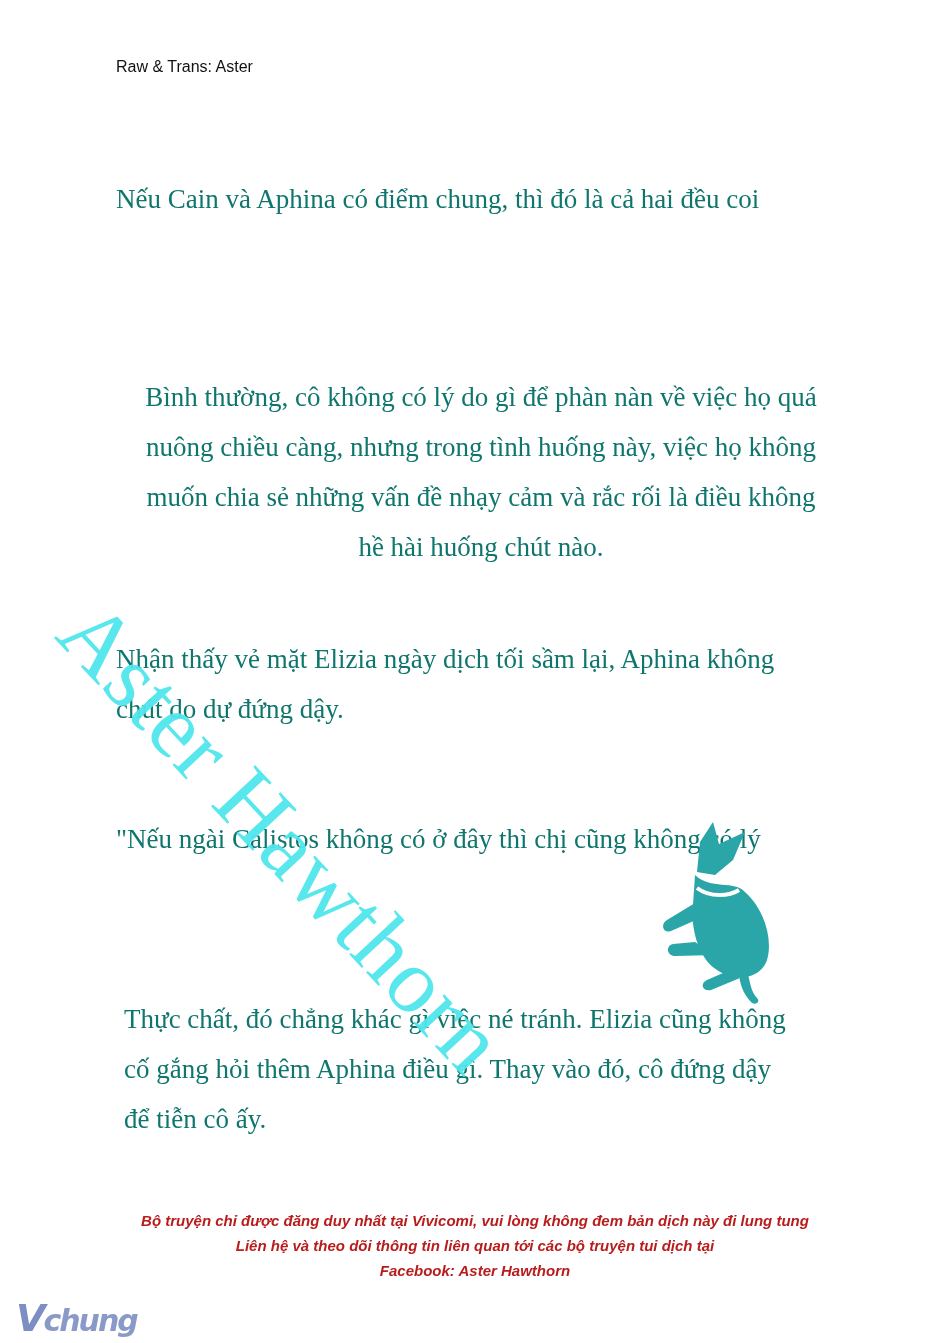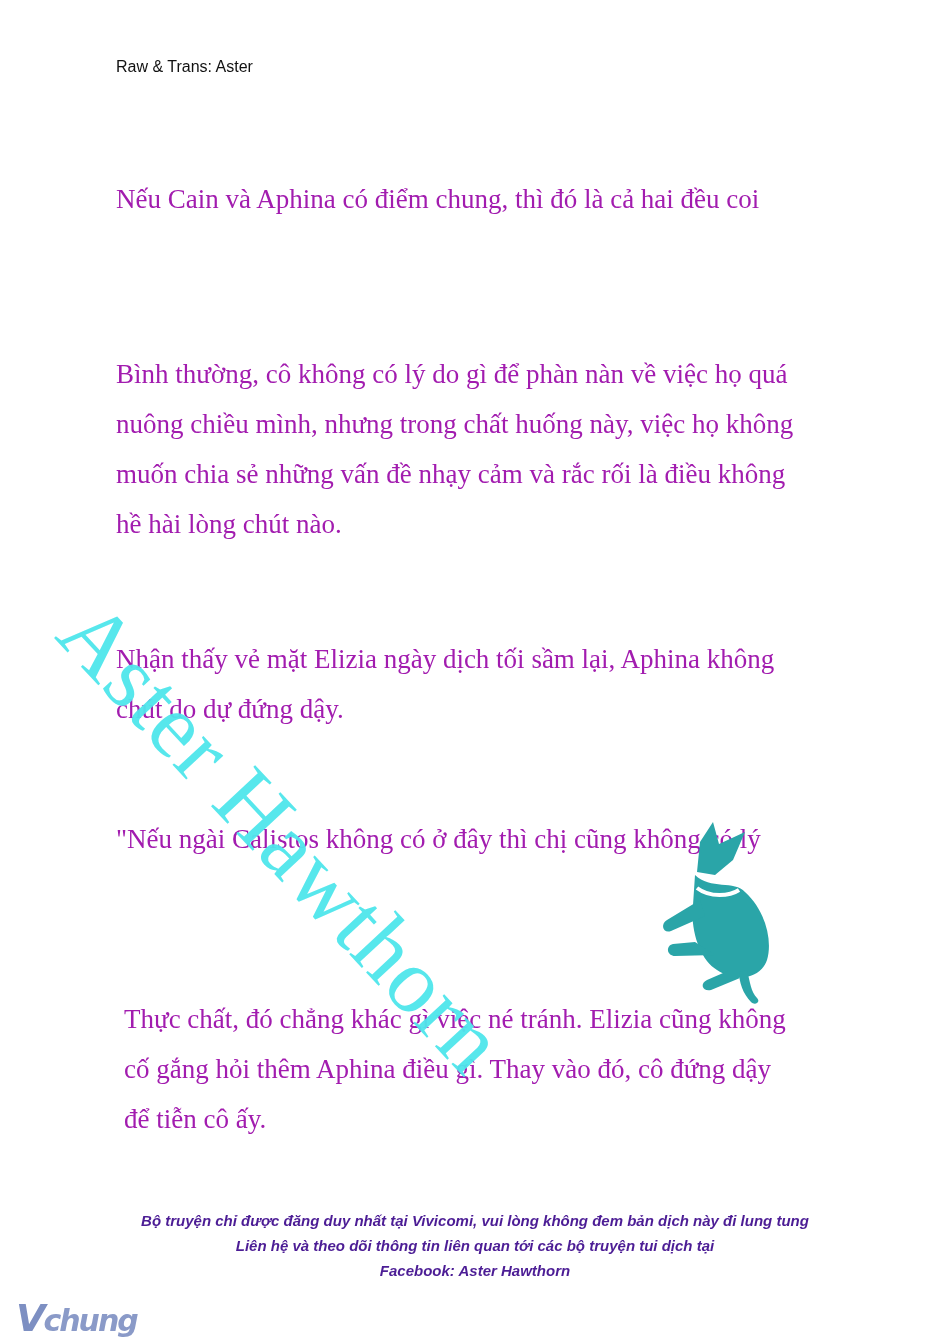--- a/index.html
+++ b/index.html
@@ -4,40 +4,40 @@
 <style>
   html, body { margin: 0; padding: 0; background: #ffffff; }
   body { width: 950px; height: 1343px; position: relative; overflow: hidden; }
   .page { position: absolute; left: 0; top: 0; width: 950px; height: 1343px; background: #fff; }
   .header {
     position: absolute; left: 116px; top: 58px;
     font-family: "Liberation Sans", sans-serif; font-size: 16px; color: #111;
   }
   .body-text {
     position: absolute; left: 116px; width: 730px;
-    font-family: "Liberation Serif", serif; font-size: 27px; line-height: 50px; color: #a21caf;
+    font-family: "Liberation Serif", serif; font-size: 27px; line-height: 50px; color: #0f766e;
   }
   .para { margin: 0; white-space: nowrap; }
   #p1 { top: 174px; }
-  #p2 { top: 349px; }
+  #p2 { top: 372px; text-align: center; }
   #p3 { top: 634px; }
   #p4 { top: 814px; }
   #p5 { top: 994px; margin-left: 8px; }
   .watermark {
     position: absolute; left: 115px; top: 580px;
     font-family: "Liberation Serif", serif; font-size: 92px; color: #4fe6ec;
     transform: rotate(47deg); transform-origin: 0 0;
     white-space: nowrap; opacity: 0.95; letter-spacing: 1px;
     pointer-events: none;
   }
   .cat { position: absolute; left: 655px; top: 820px; width: 125px; height: 185px; }
   .footer {
     position: absolute; left: 0; top: 1208px; width: 950px; text-align: center;
     font-family: "Liberation Sans", sans-serif; font-style: italic; font-weight: bold;
-    font-size: 15px; line-height: 25px; color: #4c1d95;
+    font-size: 15px; line-height: 25px; color: #b91c1c;
   }
   .footer div { margin: 0; }
   .logo {
     position: absolute; left: 16px; top: 1296px;
     font-family: "DejaVu Sans", sans-serif; font-style: italic; font-weight: bold;
     font-size: 30px; color: #8a9ac8; letter-spacing: -2px;
   }
   .logo .v { font-size: 38px; color: #7d8fc2; }
 </style>
 </head>
@@ -46,23 +46,23 @@
 <div class="page">
 
   <div class="header">Raw &amp; Trans: Aster</div>
 
   <div class="body-text" id="p1">
     <p class="para">Nếu Cain và Aphina có điểm chung, thì đó là cả hai đều coi</p>
   </div>
 
   <div class="body-text" id="p2">
     <p class="para">Bình thường, cô không có lý do gì để phàn nàn về việc họ quá</p>
-    <p class="para">nuông chiều mình, nhưng trong chất huống này, việc họ không</p>
+    <p class="para">nuông chiều càng, nhưng trong tình huống này, việc họ không</p>
     <p class="para">muốn chia sẻ những vấn đề nhạy cảm và rắc rối là điều không</p>
-    <p class="para">hề hài lòng chút nào.</p>
+    <p class="para">hề hài huống chút nào.</p>
   </div>
 
   <div class="body-text" id="p3">
     <p class="para">Nhận thấy vẻ mặt Elizia ngày dịch tối sầm lại, Aphina không</p>
     <p class="para">chút do dự đứng dậy.</p>
   </div>
 
   <div class="body-text" id="p4">
     <p class="para">"Nếu ngài Calistos không có ở đây thì chị cũng không có lý</p>
   </div>

